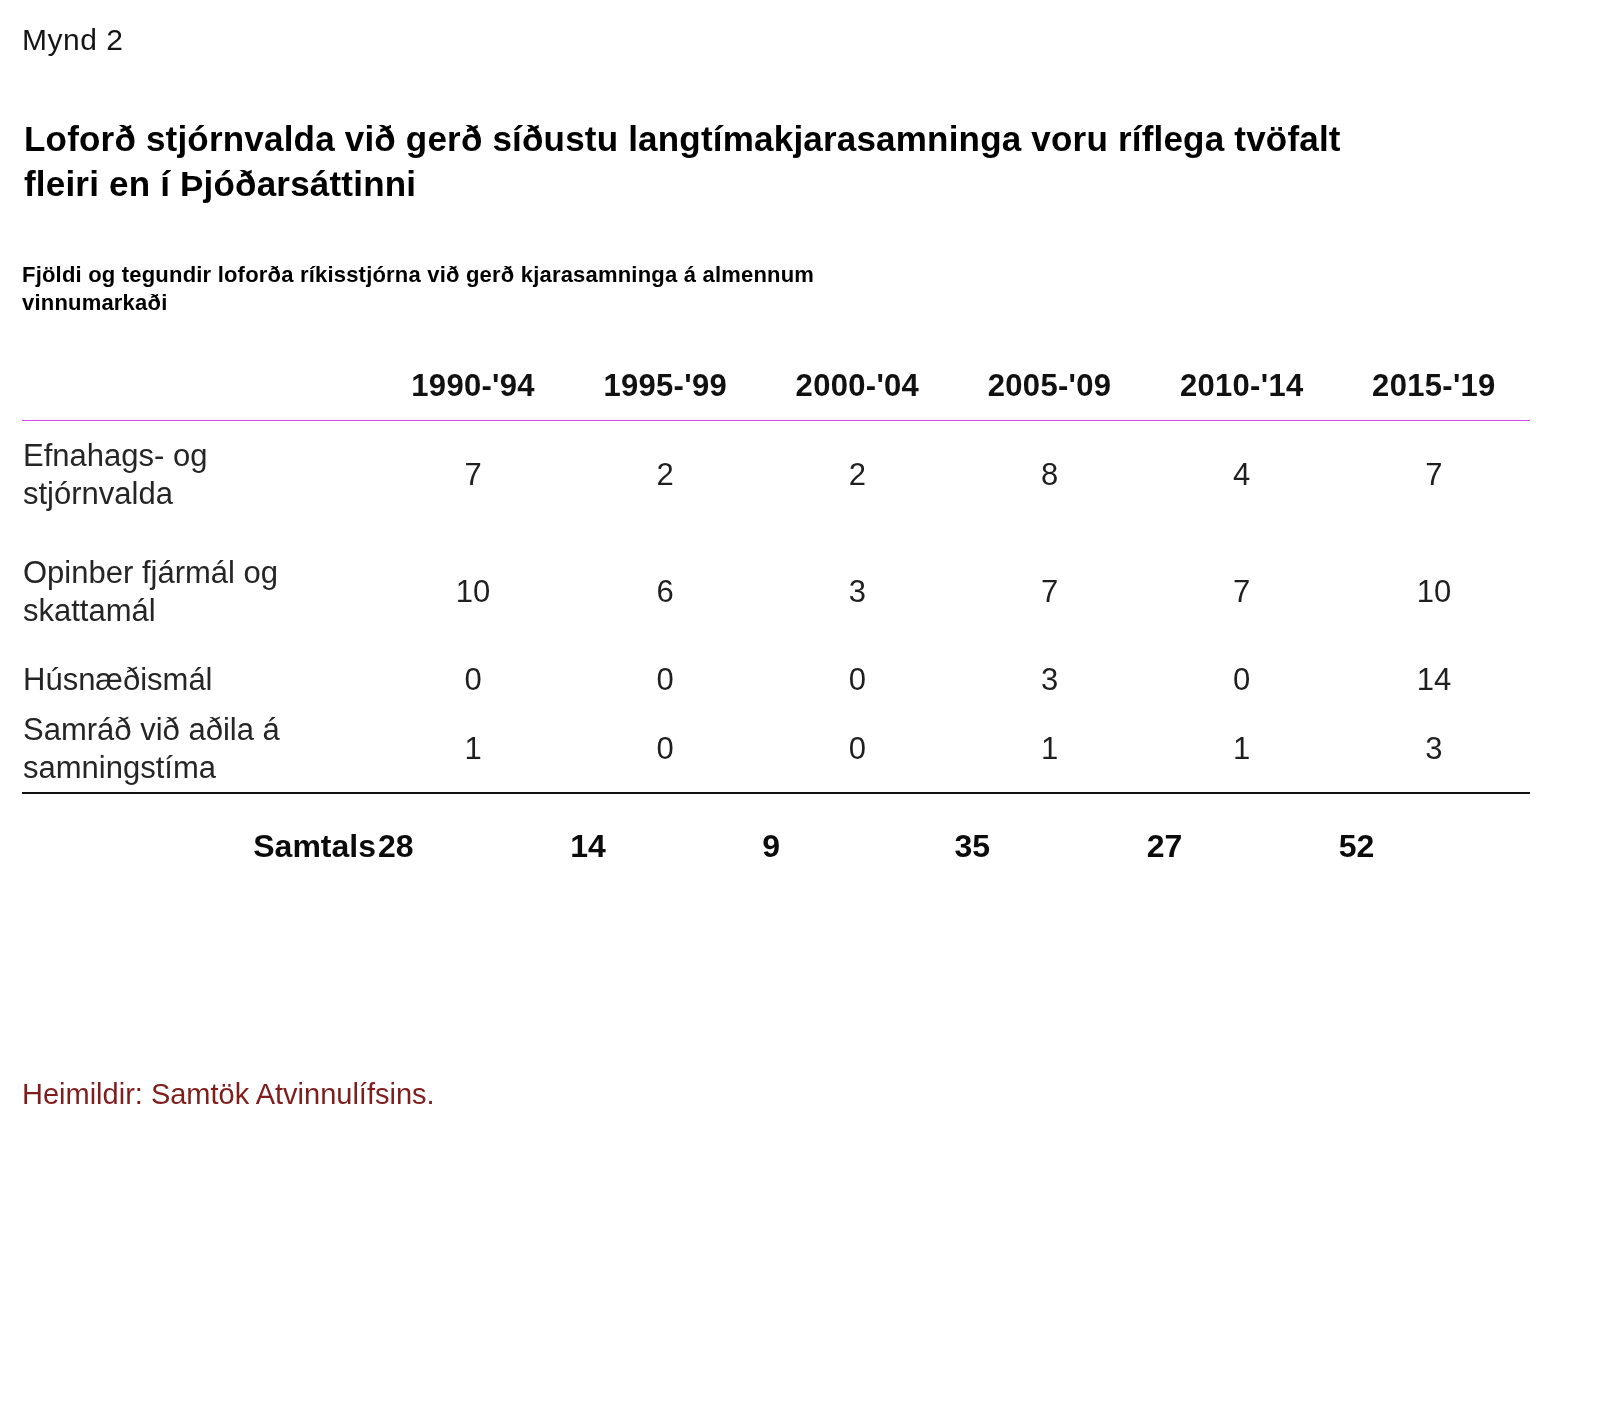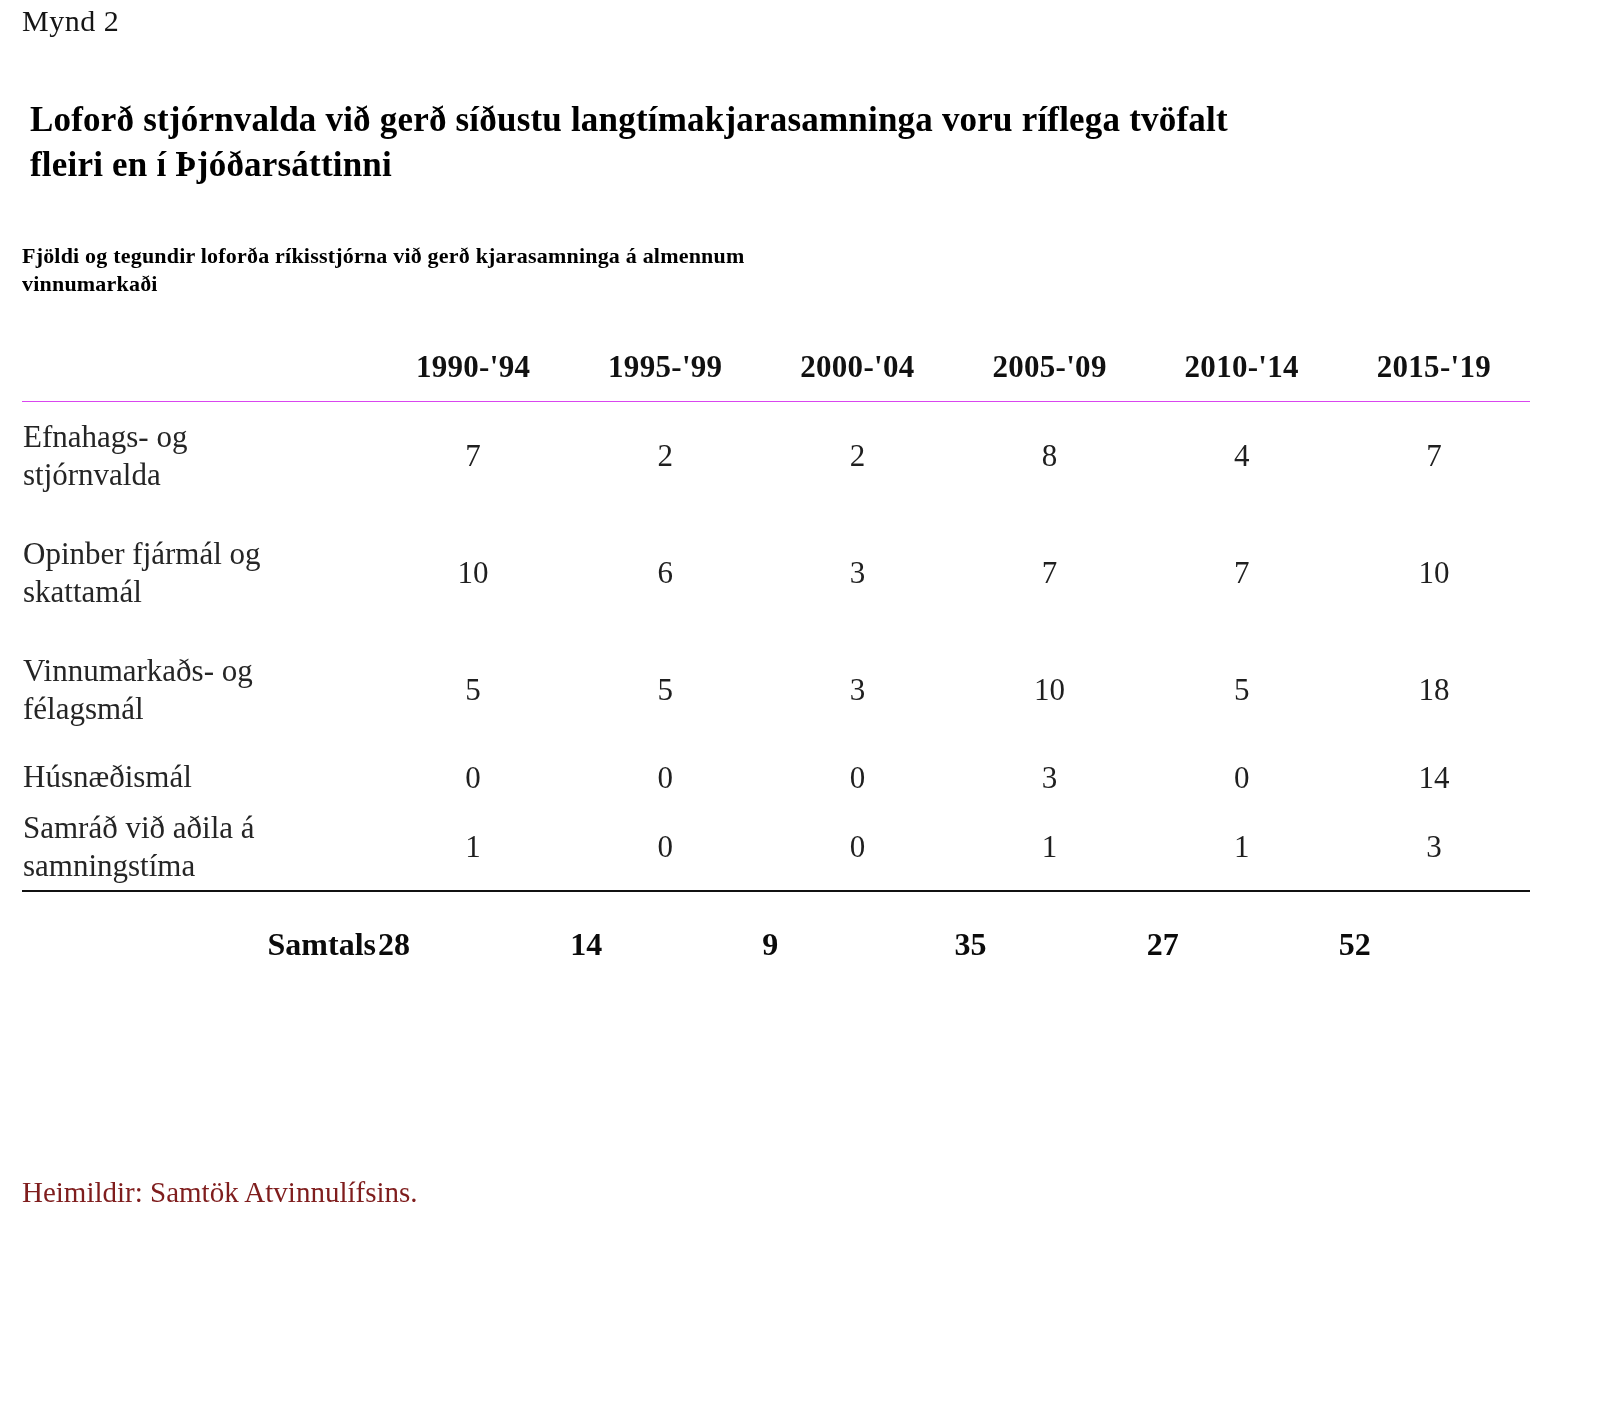--- a/index.html
+++ b/index.html
@@ -6,32 +6,31 @@
   html, body { margin: 0; padding: 0; }
   body {
     width: 1600px;
     height: 1409px;
     background: #ffffff;
     color: #1c1c1c;
     font-family: "Liberation Sans", "DejaVu Sans", sans-serif;
     overflow: hidden;
   }
   .page {
-    padding: 4px 70px 0 22px;
+    padding: 23px 70px 0 22px;
     width: 1600px;
-    font-family: Liberation Serif, serif;
   }
   .figure-label {
     font-size: 30px;
     font-weight: 500;
     color: #151515;
     letter-spacing: 0.5px;
   }
   .title {
-    margin: 60px 0 0 8px;
+    margin: 60px 0 0 2px;
     font-size: 35px;
     font-weight: 700;
     color: #000000;
     line-height: 1.28;
     letter-spacing: 0.2px;
   }
   .title .line, .subtitle .line { display: block; }
   .subtitle {
     margin: 54px 0 0 0;
     font-size: 22px;
@@ -144,29 +143,20 @@
       </tr>
       <tr class="r-tall">
         <td class="row-label">Opinber fjármál og skattamál</td>
         <td class="num">10</td>
         <td class="num">6</td>
         <td class="num">3</td>
         <td class="num">7</td>
         <td class="num">7</td>
         <td class="num">10</td>
       </tr>
-      <tr class="r-tall">
-        <td class="row-label">Vinnumarkaðs- og félagsmál</td>
-        <td class="num">5</td>
-        <td class="num">5</td>
-        <td class="num">3</td>
-        <td class="num">10</td>
-        <td class="num">5</td>
-        <td class="num">18</td>
-      </tr>
       <tr class="r-short">
         <td class="row-label">Húsnæðismál</td>
         <td class="num">0</td>
         <td class="num">0</td>
         <td class="num">0</td>
         <td class="num">3</td>
         <td class="num">0</td>
         <td class="num">14</td>
       </tr>
       <tr class="r-last">

